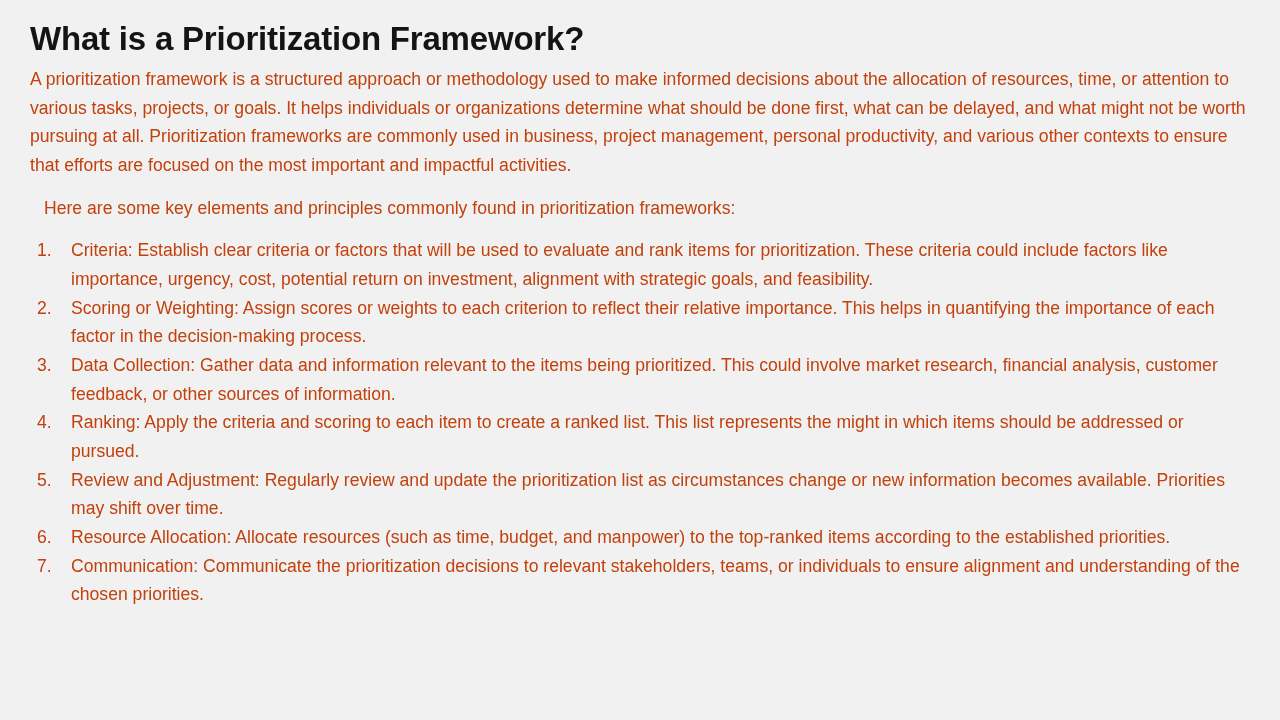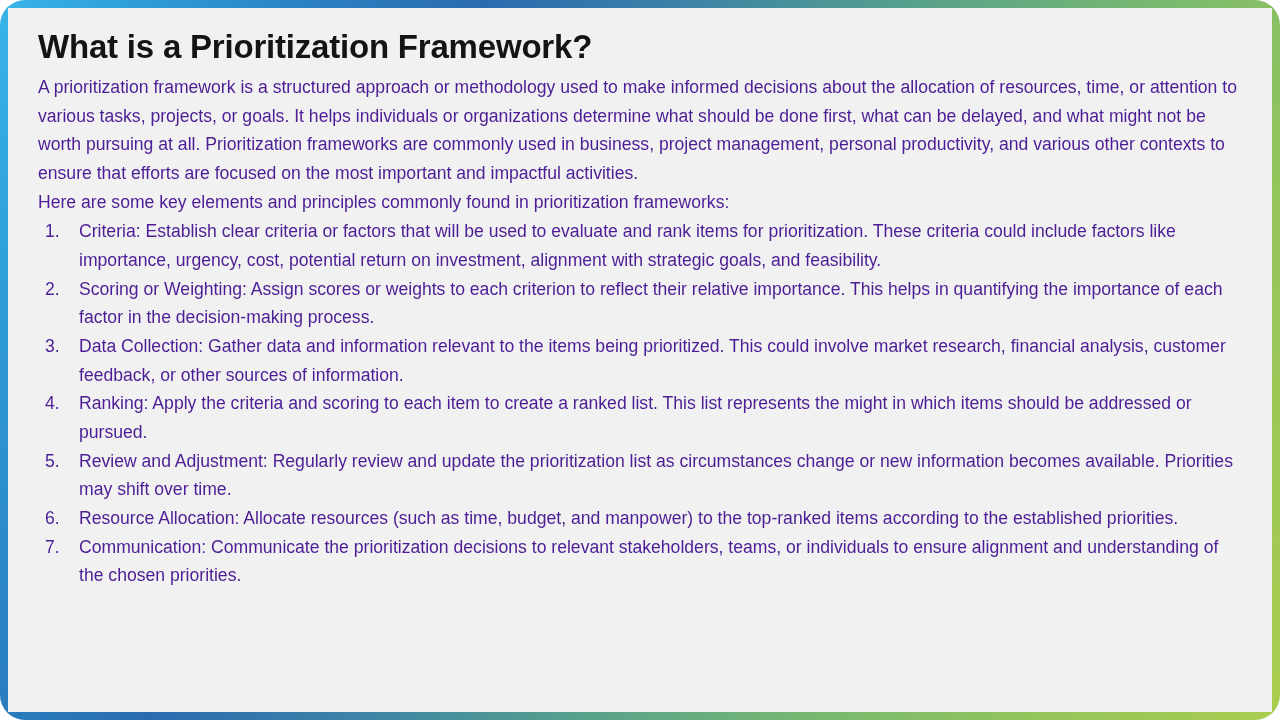--- a/index.html
+++ b/index.html
@@ -21,51 +21,50 @@
     background: linear-gradient(115deg,
         #39b5e8 0%,
         #2f9fd8 8%,
         #2a7fc0 20%,
         #2a6bb0 30%,
         #3a82a8 42%,
         #5aa389 58%,
         #79b96f 72%,
         #93c45c 84%,
         #a9cd4f 100%);
-    padding: 8px;
     border-radius: 25px;
   }
   .slide-inner {
     position: relative;
     width: 100%;
     height: 100%;
     background: #f1f1f1;
     box-sizing: border-box;
     padding: 20px 30px 10px 30px;
   }
   .title {
     font-size: 33px;
     font-weight: bold;
     color: #141414;
     letter-spacing: -0.2px;
     margin: 0 0 6px 0;
     line-height: 1.18;
   }
   .body-text {
     font-size: 17.6px;
-    color: #4c1d95;
+    color: #c2410c;
     line-height: 1.63;
     margin: 0;
   }
   .para {
     margin: 0 0 0 0;
     text-align: left;
   }
   .lead-in {
-    margin: 0;
+    margin: 14px;
   }
   ol.items {
     margin: 1px;
     padding: 0;
     list-style: none;
     counter-reset: itemnum;
   }
   ol.items > li {
     counter-increment: itemnum;
     position: relative;

